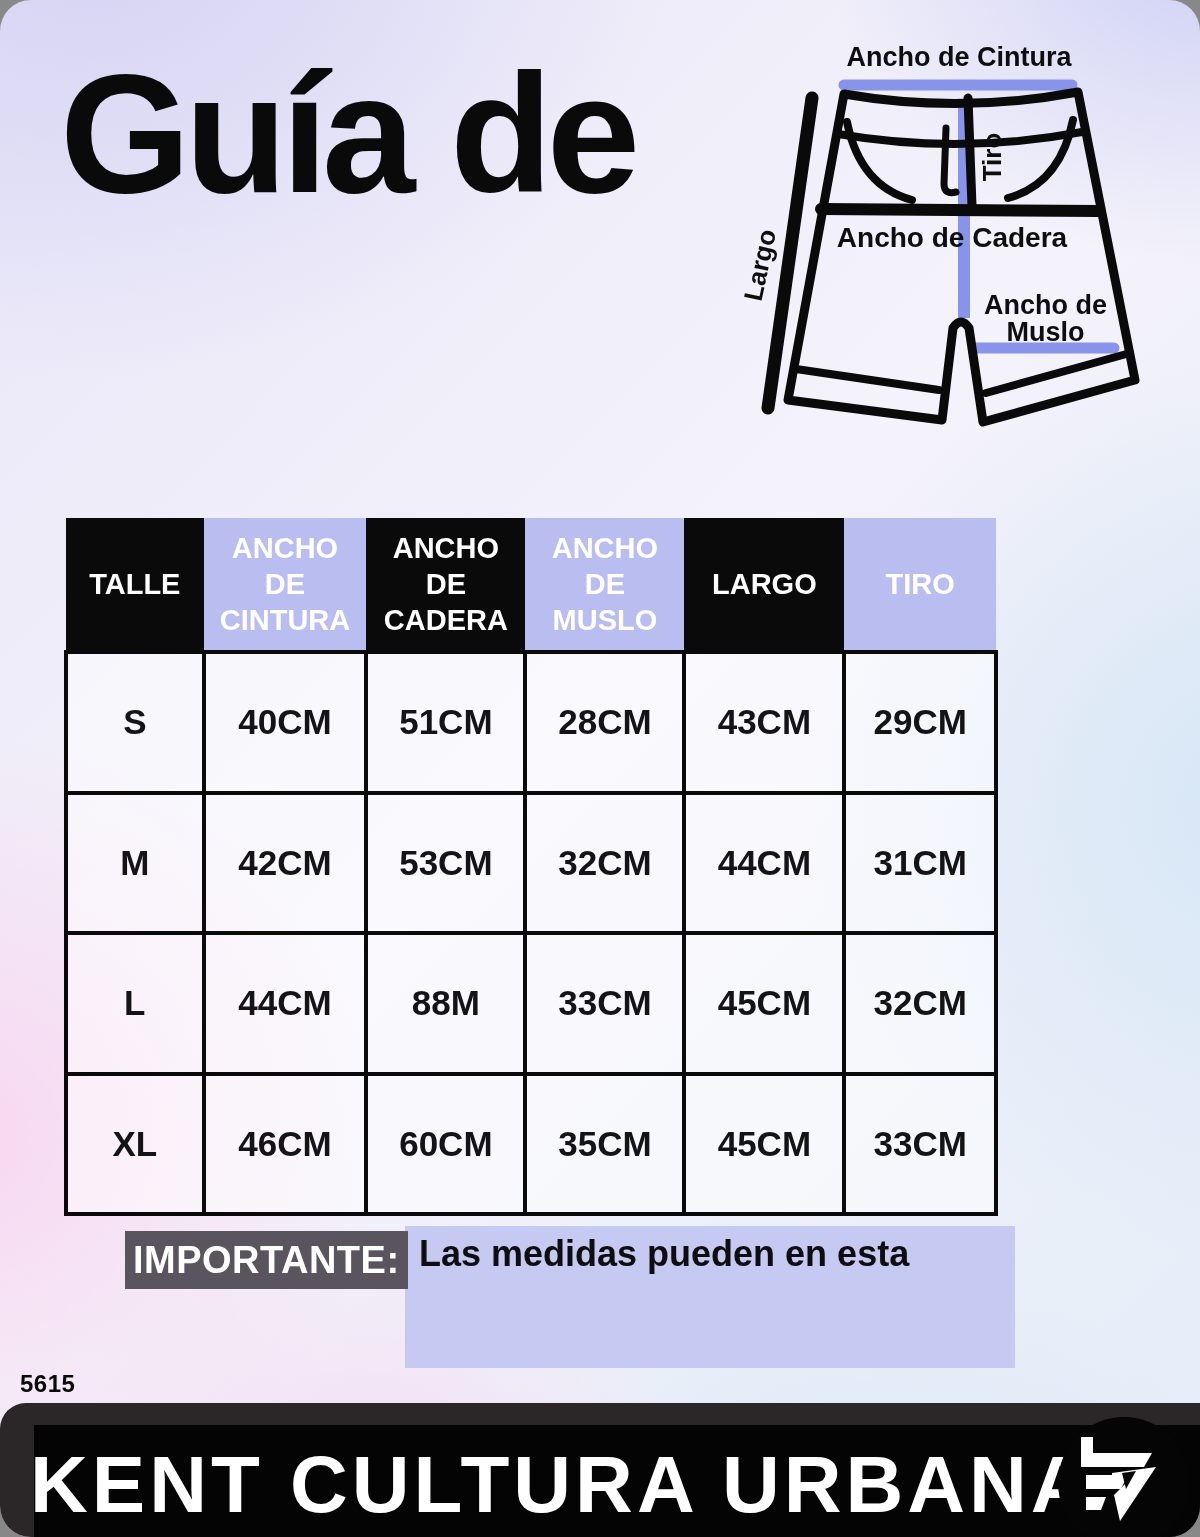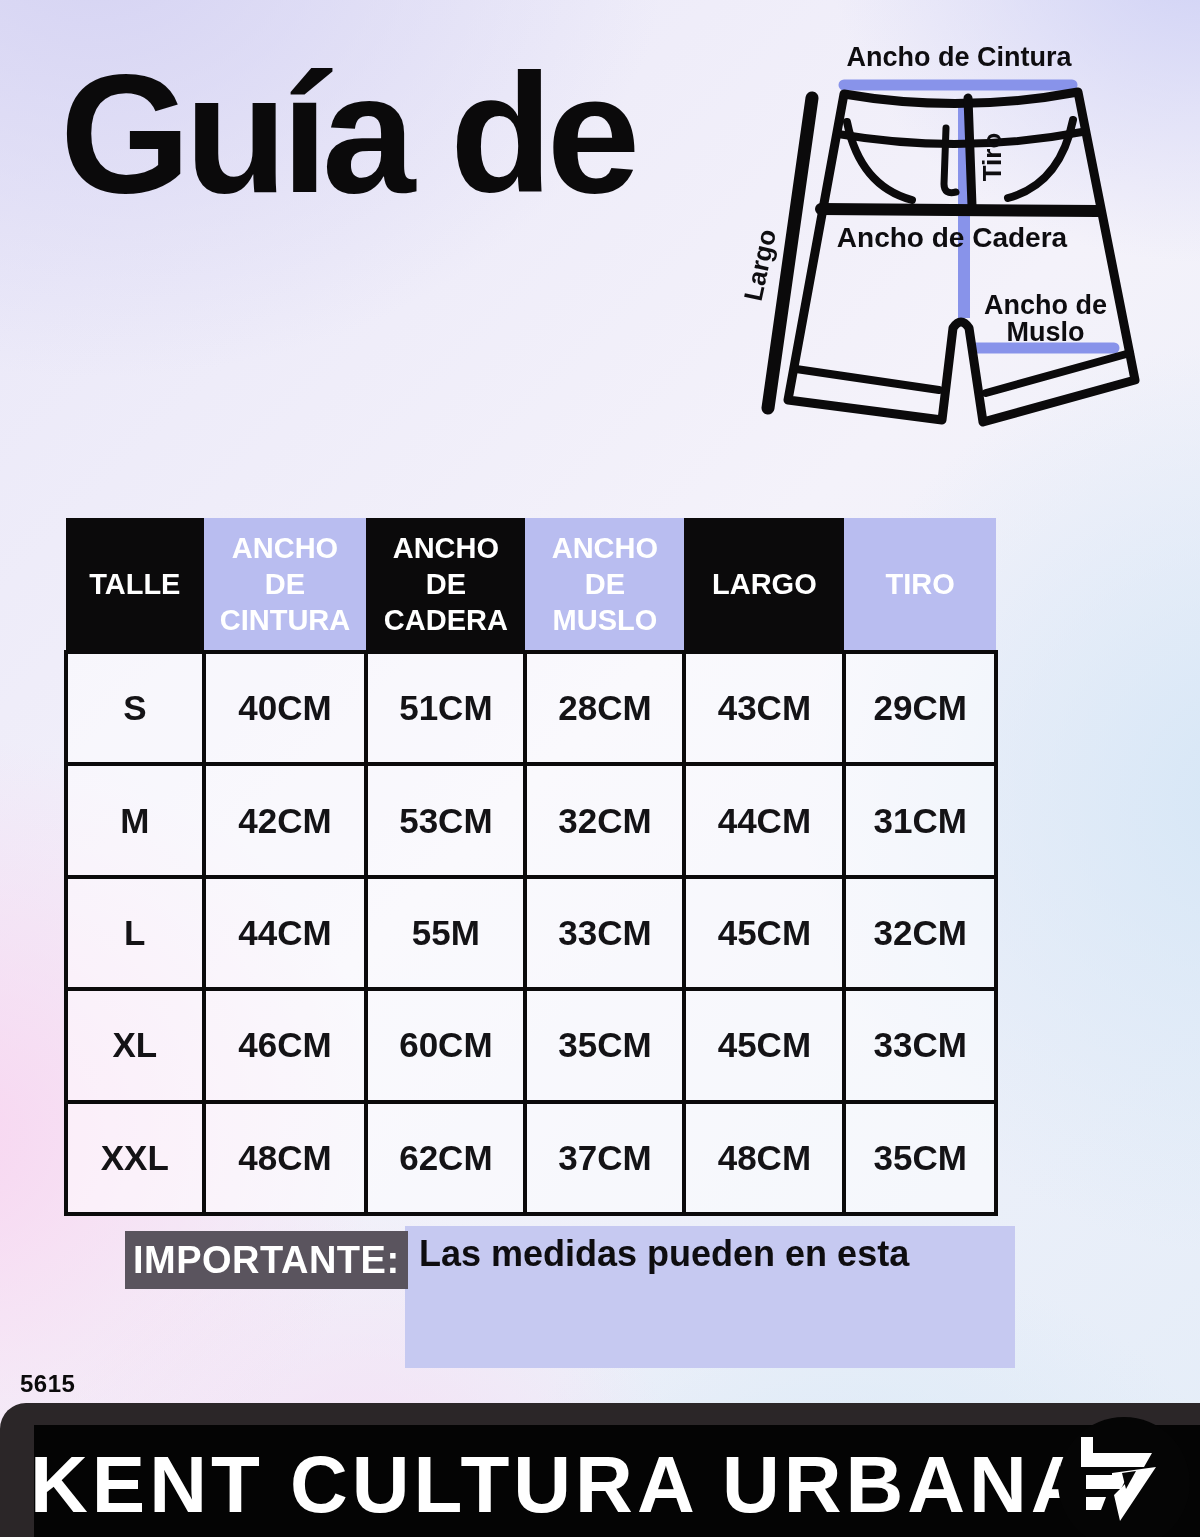--- a/index.html
+++ b/index.html
@@ -10,20 +10,21 @@
     overflow:hidden;
     font-family:"Liberation Sans","DejaVu Sans",sans-serif;
     background:
       radial-gradient(58% 42% at -4% 74%, rgba(248,213,240,0.95) 0%, rgba(248,213,240,0) 62%),
       radial-gradient(46% 34% at 30% 99%, rgba(246,219,243,0.85) 0%, rgba(246,219,243,0) 60%),
       radial-gradient(60% 48% at 104% 52%, rgba(213,230,246,0.95) 0%, rgba(213,230,246,0) 62%),
       radial-gradient(52% 30% at 72% 100%, rgba(217,233,246,0.9) 0%, rgba(217,233,246,0) 60%),
       radial-gradient(70% 42% at 8% -4%, rgba(213,211,243,1) 0%, rgba(213,211,243,0) 68%),
       radial-gradient(50% 34% at 100% -4%, rgba(206,208,245,1) 0%, rgba(206,208,245,0) 62%),
       linear-gradient(135deg,#e9e7f8 0%,#f4f2fa 48%,#e4edf8 100%);
+    border-radius: 31px;
   }
   
   .title{
     position:absolute;left:60px;top:52px;
     font-size:168px;font-weight:900;line-height:0.98;
     letter-spacing:-6px;color:#0b0a0b;
   }
   
   .diagram{position:absolute;left:720px;top:28px;width:470px;height:420px;}
   .diagram svg{position:absolute;left:0;top:0;}
@@ -153,40 +154,32 @@
         <td>M</td>
         <td>42CM</td>
         <td>53CM</td>
         <td>32CM</td>
         <td>44CM</td>
         <td>31CM</td>
       </tr>
       <tr>
         <td>L</td>
         <td>44CM</td>
-        <td>55M</td>
+        <td>88M</td>
         <td>33CM</td>
         <td>45CM</td>
         <td>32CM</td>
       </tr>
       <tr>
         <td>XL</td>
         <td>46CM</td>
         <td>60CM</td>
         <td>35CM</td>
         <td>45CM</td>
         <td>33CM</td>
-      </tr>
-      <tr>
-        <td>XXL</td>
-        <td>48CM</td>
-        <td>62CM</td>
-        <td>37CM</td>
-        <td>48CM</td>
-        <td>35CM</td>
       </tr>
     </tbody>
   </table>
 
   <div class="note-box">
     <div class="note-lines">
       <div>Las medidas pueden en esta</div>
     </div>
   </div>
   <div class="note-label">IMPORTANTE:</div>

